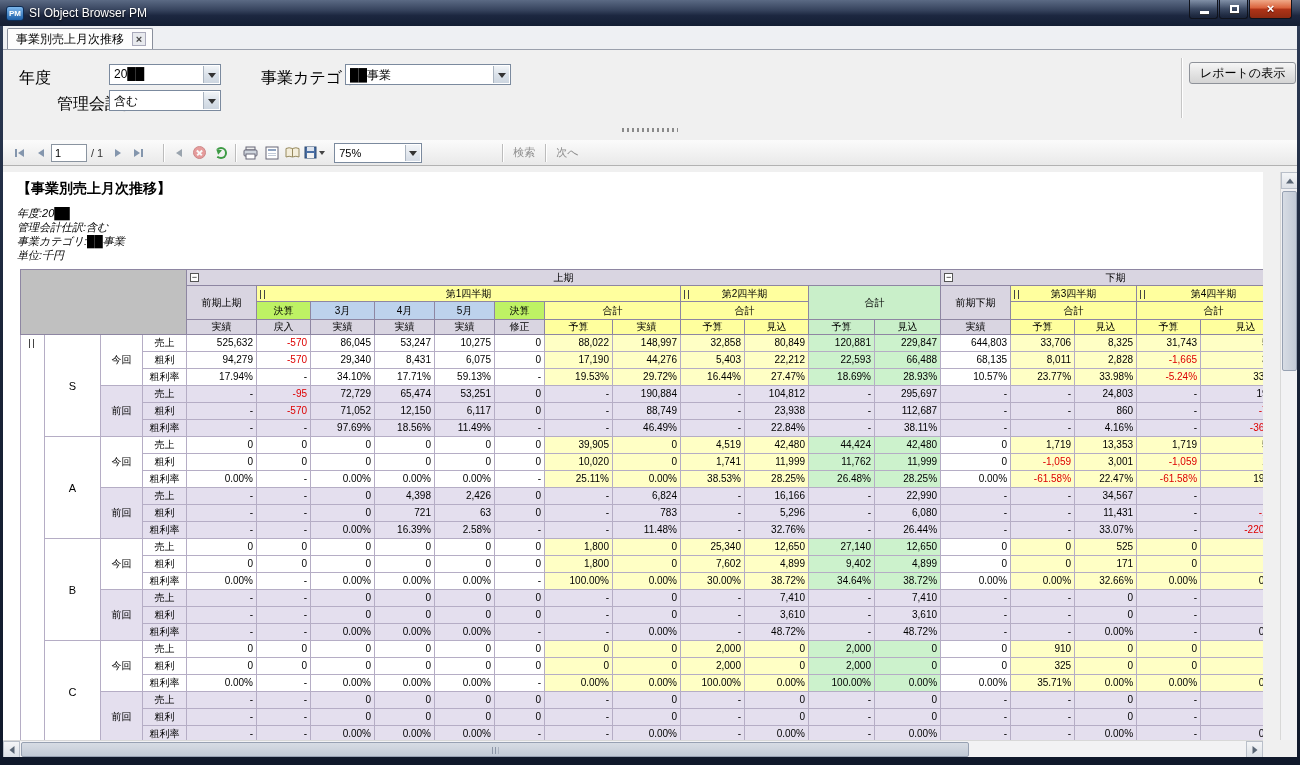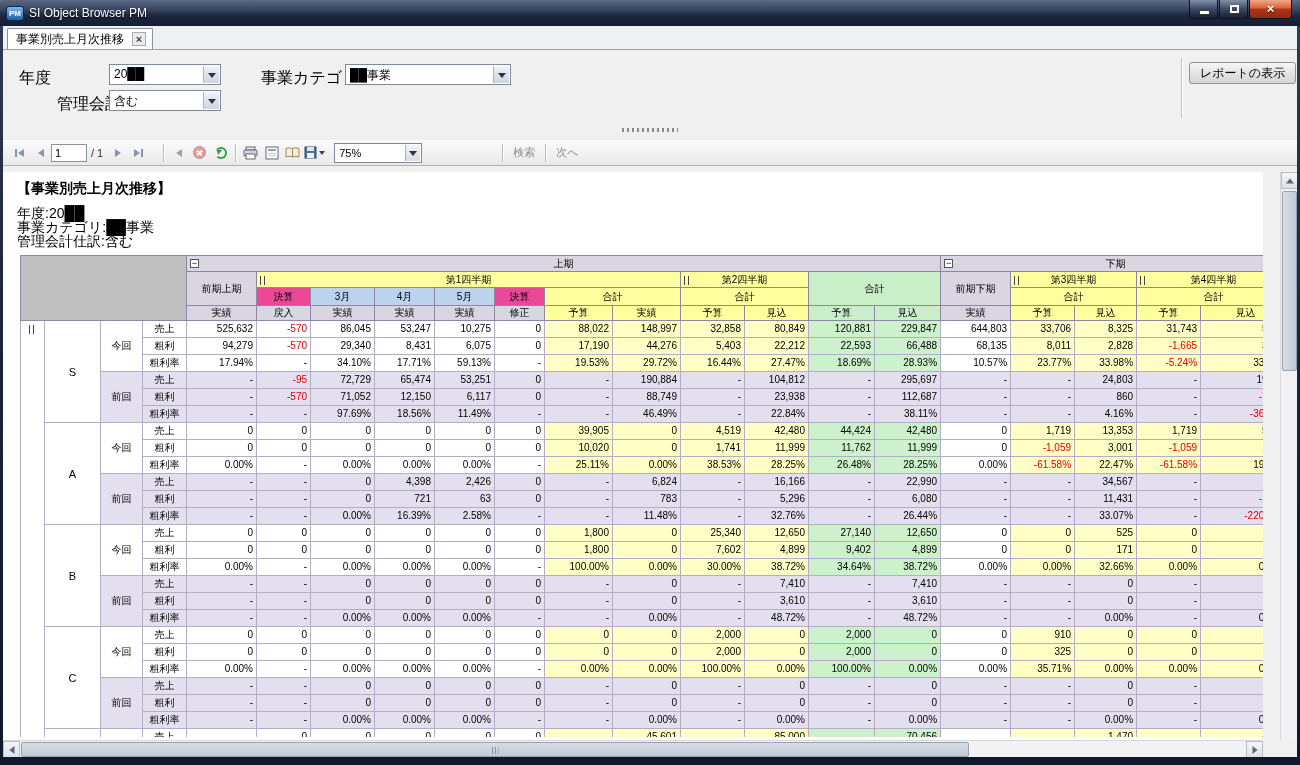--- a/index.html
+++ b/index.html
@@ -71,35 +71,35 @@
   .zoombox .cval { position:absolute; left:4px; top:3px; }
   .zoombox .cbtn { position:absolute; right:1px; top:1px; bottom:1px; width:15px;
     background:linear-gradient(180deg,#f2f5f8,#d6dde6); border-left:1px solid #aab4c0; }
   .zoombox .cbtn:after { content:""; position:absolute; left:3px; top:6px; border:4px solid transparent; border-top:5px solid #333; }
   .findlbl { font-size:11px; color:#8d8d8d; margin:0 6px; }
 
   
   .viewer { position:relative; flex:1; background:#f0f0f0; overflow:hidden; }
   .report { position:absolute; left:0; top:0; width:1260px; height:592px; background:#fff; overflow:hidden; padding:6px 0 0 14px; }
   .rtitle { font-size:14px; font-weight:bold; margin:2px 0 8px; }
-  .rmeta { font-size:14px; line-height:14px; }
+  .rmeta { font-size:11px; line-height:14px;font-style:italic; }
   .tclip { width:1243px; height:482px; overflow:hidden; margin:7px 0 0 3px; }
 
   
   table.rep { border-collapse:collapse; table-layout:fixed; width:1270px; font-size:10px; }
   table.rep td { border:1px solid #b5adc5; white-space:nowrap; overflow:hidden; }
   table.rep thead td { border:1px solid #8e86a2; text-align:center; padding:0 2px; line-height:1.15; position:relative; }
   table.rep { border:1px solid #4a445e; }
   tr.hr1 td { height:16px; } tr.hr2 td { height:16px; } tr.hr3 td { height:18px; } tr.hr4 td { height:15px; }
   td.corner { background:#c0c0c0; }
   td.gray { background:#d9d5e1; }
   td.band { background:#d9d5e1; }
   td.q { background:#ffff9e;margin-top:23px; }
   td.tot { background:#c9efc9; }
-  td.pink { background:#ec4899; }
+  td.pink { background:#bef264; }
   td.blue { background:#bdd2ec; }
   .cbox { position:absolute; left:3px; top:3px; width:9px; height:9px; border:1px solid #555; background:#fff;
     font-size:9px; line-height:7px; text-align:center; display:inline-block; }
   .bars { display:inline-block; width:5px; height:9px; border-left:1px solid #444; border-right:1px solid #444; }
   td.band .bars, td.q .bars { position:absolute; left:3px; top:4px; }
   tbody tr { height:17px; }
   tbody td { line-height:16px; padding:0 3px; }
   td.v { text-align:right; border-bottom:1px dotted #a39bb5; }
   td.cw { background:#fff; } td.cq { background:#ffffc5; } td.ct { background:#ccf2cc; } td.pv { background:#e4dfee; }
   td.neg { color:#dd0000; }
@@ -245,22 +245,23 @@
       <span class="tsep" style="margin-left:80px;"></span>
       <span class="findlbl">検索</span>
       <span class="tsep"></span>
       <span class="findlbl">次へ</span>
     </div>
 
     <div class="viewer">
       <div class="report">
         <div class="rtitle">【事業別売上月次推移】</div>
         <div class="rmeta">年度:20██</div>
+        <div class="rmeta">管理会計仕訳:含む</div>
         <div class="rmeta">事業カテゴリ:██事業</div>
-        <div class="rmeta">管理会計仕訳:含む</div>
+        <div class="rmeta">単位:千円</div>
         <div class="tclip">
           <table class="rep">
               <colgroup>
                 <col style="width: 24px;">
                 <col style="width: 56px;">
                 <col style="width: 42px;">
                 <col style="width: 44px;">
                 <col style="width: 70px;">
                 <col style="width: 54px;">
                 <col style="width: 64px;">

